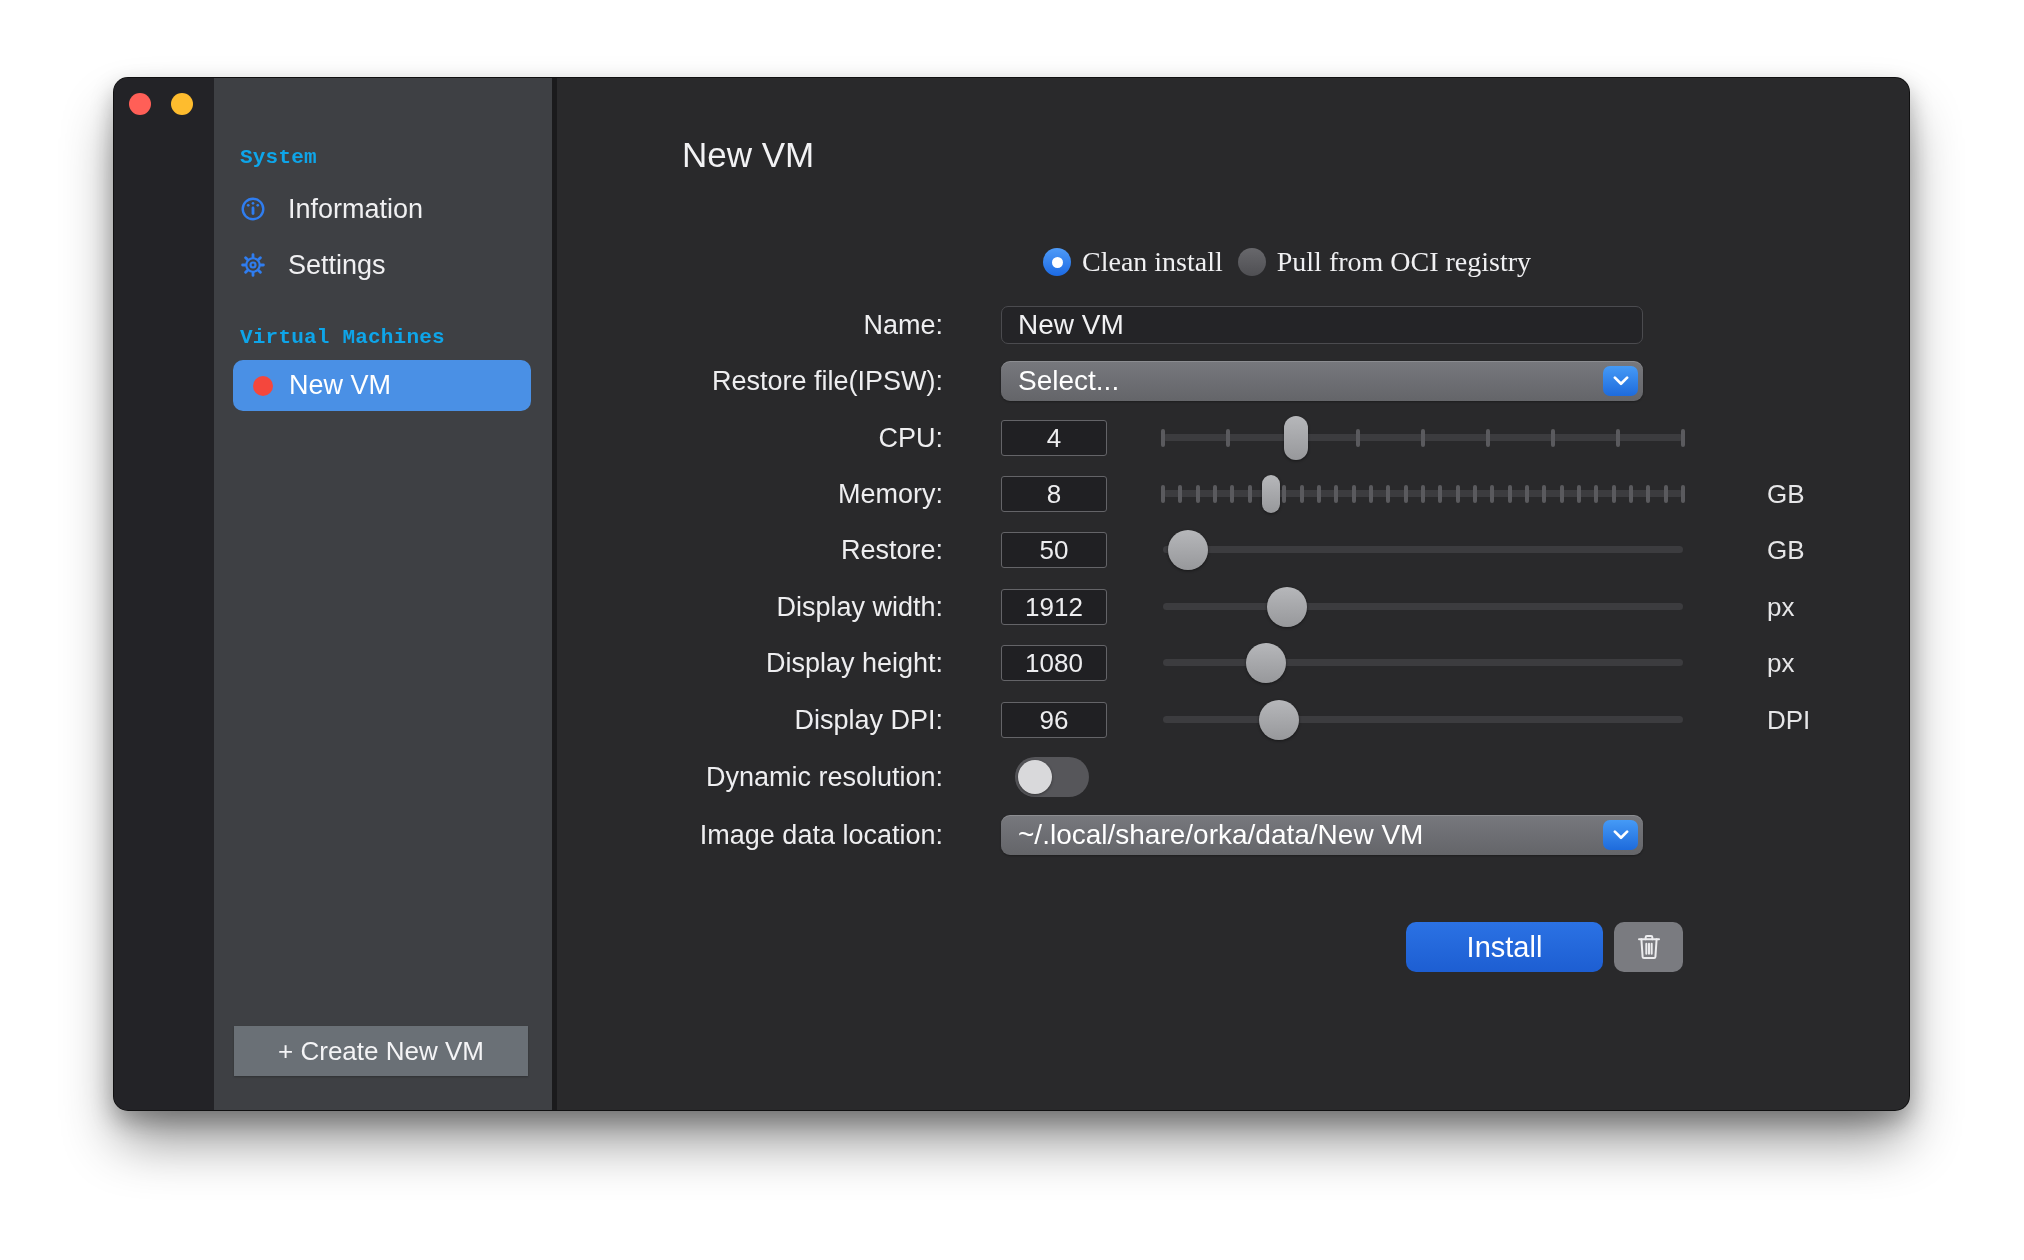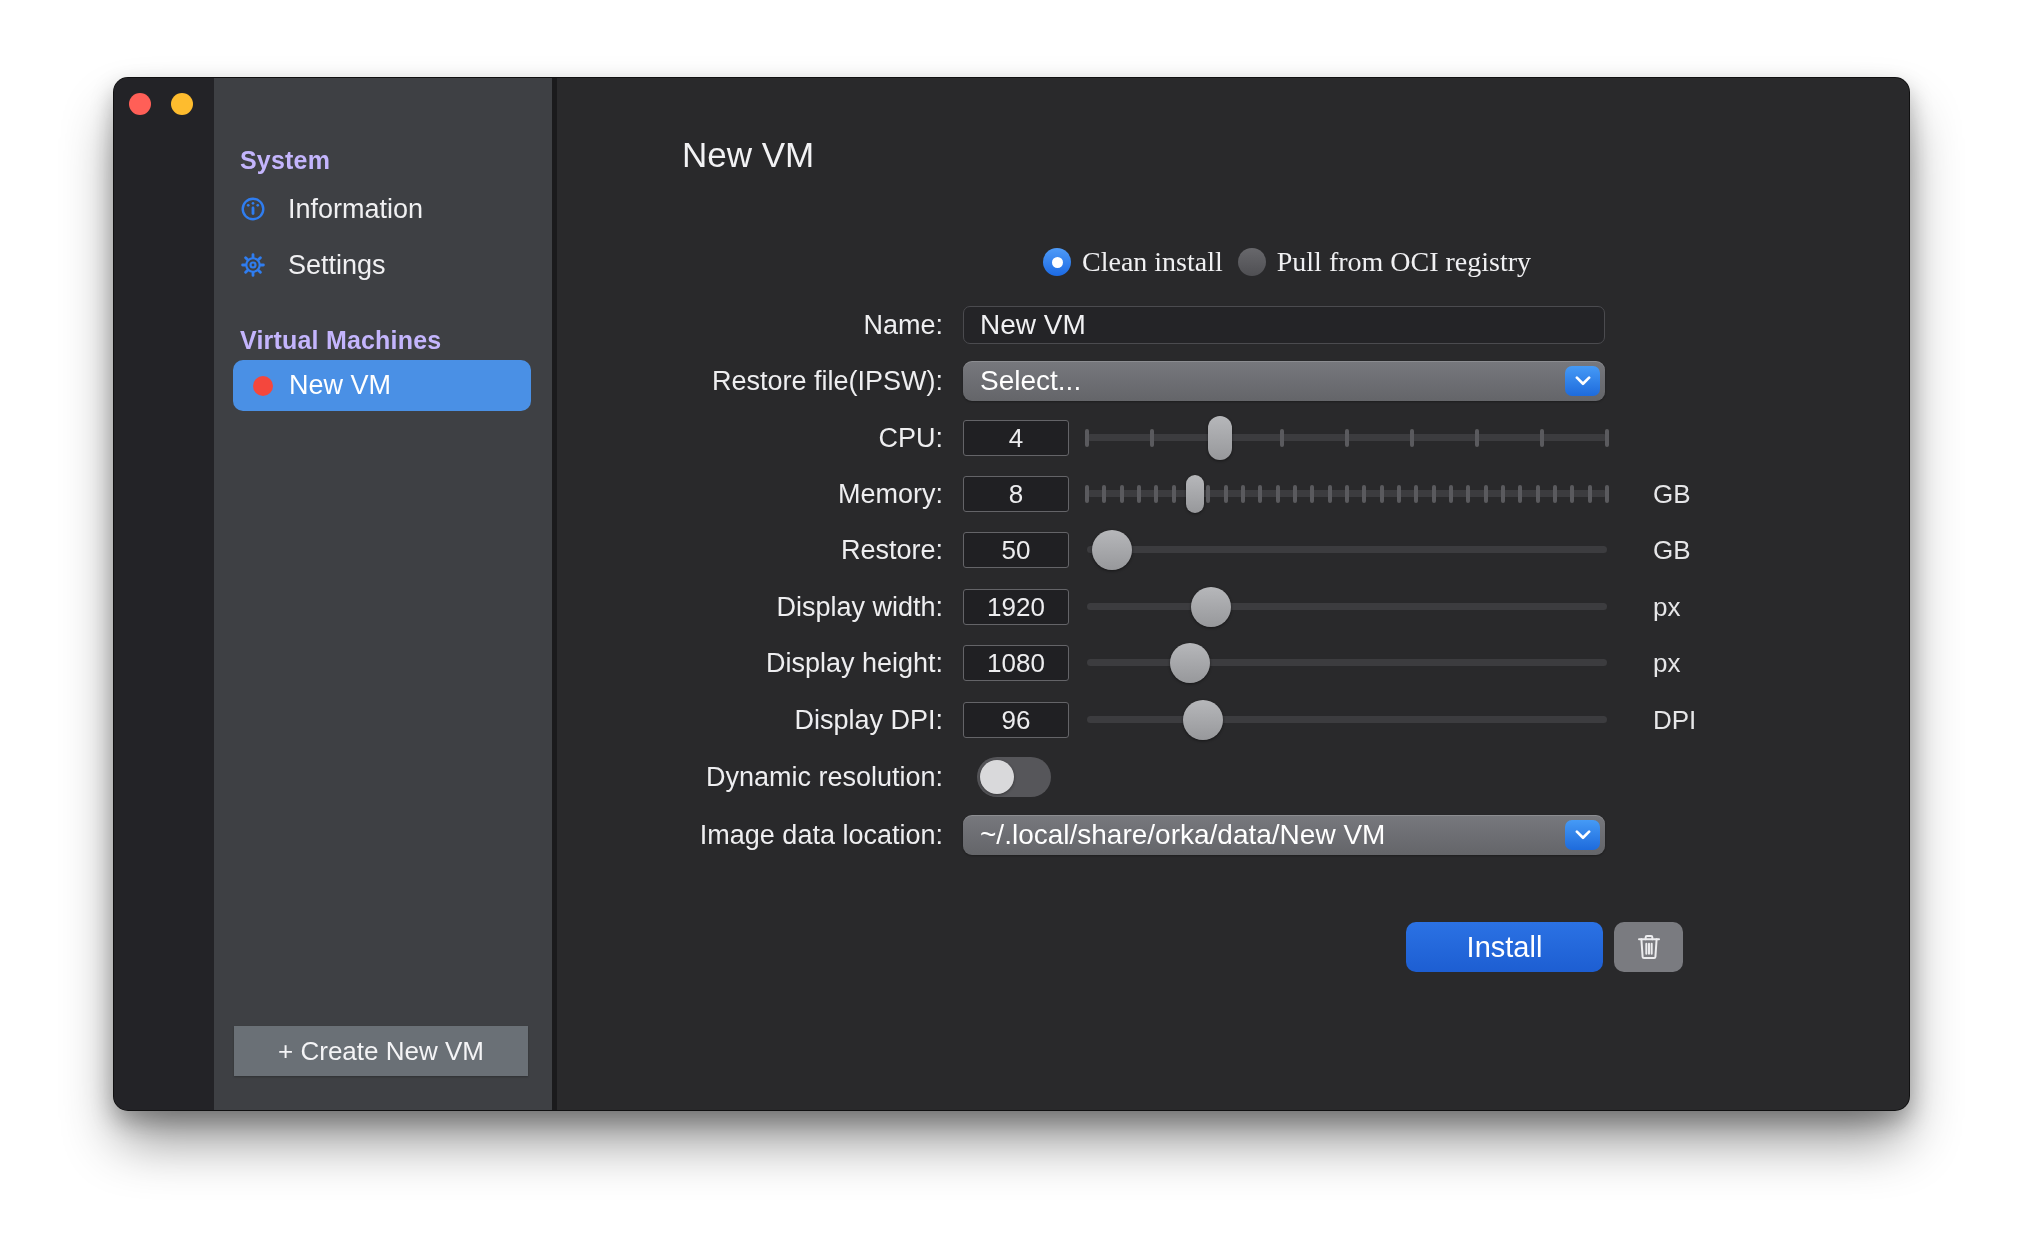--- a/index.html
+++ b/index.html
@@ -10,40 +10,40 @@
        box-shadow:0 34px 55px -6px rgba(0,0,0,.45),0 10px 22px rgba(0,0,0,.25);box-sizing:border-box;}
   
   .strip{position:absolute;left:0;top:0;bottom:0;width:100px;background:#232327;}
   .sidebar{position:absolute;left:100px;top:0;bottom:0;width:338px;background:#3e4044;}
   .vsep{position:absolute;left:438px;top:0;bottom:0;width:5px;background:#1a1a1c;}
   
   .tl{position:absolute;width:22px;height:22px;border-radius:50%;}
   .tl.red{left:15px;top:15px;background:#ff5f57;}
   .tl.yellow{left:57px;top:15px;background:#febc2e;}
   
-  .sb-header{position:absolute;left:26px;font-size:25px;font-weight:bold;color:#c4b5fd;letter-spacing:.2px;}
+  .sb-header{position:absolute;left:26px;font-size:21px;font-weight:bold;color:#0ea5e9;letter-spacing:.2px;font-family:Liberation Mono, monospace;}
   .sb-item{position:absolute;left:26px;display:flex;align-items:center;height:36px;color:#f0f0f2;font-size:27px;}
   .sb-item .ic{width:26px;height:26px;margin-right:22px;display:flex;align-items:center;justify-content:center;}
   .vm-row{position:absolute;left:19px;top:282px;width:298px;height:51px;border-radius:10px;
           background:#4a90e5;display:flex;align-items:center;color:#fff;font-size:27px;}
   .vm-dot{width:20px;height:20px;border-radius:50%;background:#f4473d;margin-left:20px;margin-right:16px;}
   .create-btn{position:absolute;left:20px;top:948px;width:294px;height:50px;border-radius:0;
               background:#6a7076;color:#f4f4f6;font-size:26px;display:flex;align-items:center;justify-content:center;
               box-shadow:0 1px 2px rgba(0,0,0,.25);}
   
   .title{position:absolute;left:568px;top:57px;font-size:35px;font-weight:500;color:#f2f2f4;}
   .radio-row{position:absolute;left:929px;top:166px;height:36px;display:flex;align-items:center;color:#f0f0f2;font-size:28px;}
   .radio{width:28px;height:28px;border-radius:50%;position:relative;flex:none;}
   .radio.on{background:linear-gradient(180deg,#4e9bf8,#1c6ae4);}
   .radio.on::after{content:'';position:absolute;left:8.5px;top:8.5px;width:11px;height:11px;border-radius:50%;background:#fff;}
   .radio.off{background:linear-gradient(180deg,#68686c,#4f4f53);}
   .rlabel{margin-left:11px;font-family:Liberation Serif, serif;}
   .radio.r2{margin-left:15px;}
   
-  .frow{position:absolute;left:500px;width:1090px;height:42px;display:flex;align-items:center;}
+  .frow{position:absolute;left:500px;width:1090px;height:42px;display:flex;align-items:center;gap:38px;}
   .flabel{width:329px;margin-right:20px;text-align:right;font-size:27px;color:#eeeef0;flex:none;}
   .tinput{width:642px;height:38px;box-sizing:border-box;background:#242427;border:1px solid #4b4b4f;border-radius:7px;
           display:flex;align-items:center;padding-left:16px;font-size:28px;color:#f1f1f3;}
   .select{position:relative;width:642px;height:40px;box-sizing:border-box;border-radius:9px;
           background:linear-gradient(180deg,#77787d,#646569);
           box-shadow:inset 0 1px 0 rgba(255,255,255,.16),0 1px 2px rgba(0,0,0,.3);
           display:flex;align-items:center;padding-left:17px;color:#ffffff;font-size:28px;}
   .chev{position:absolute;right:5px;top:5px;width:35px;height:30px;border-radius:7px;
         background:linear-gradient(180deg,#459af6,#1e6bdc);display:flex;align-items:center;justify-content:center;}
   .vbox{width:106px;height:36px;box-sizing:border-box;background:#202023;border:1px solid #646468;border-radius:3px;
@@ -210,21 +210,21 @@
       <div class="vbox">50</div>
       <div class="slider">
           <div class="track"></div>
           <div class="sknob" style="left: 4.8%; width: 40px; height: 40px; top: 1px; border-radius: 50%;"></div>
         </div>
       <div class="suffix">GB</div>
     </div>
 
     <div class="frow" style="top:508px;">
       <div class="flabel">Display width:</div>
-      <div class="vbox">1920</div>
+      <div class="vbox">1912</div>
       <div class="slider">
           <div class="track"></div>
           <div class="sknob" style="left: 23.8%; width: 40px; height: 40px; top: 1px; border-radius: 50%;"></div>
         </div>
       <div class="suffix">px</div>
     </div>
 
     <div class="frow" style="top:564px;">
       <div class="flabel">Display height:</div>
       <div class="vbox">1080</div>

